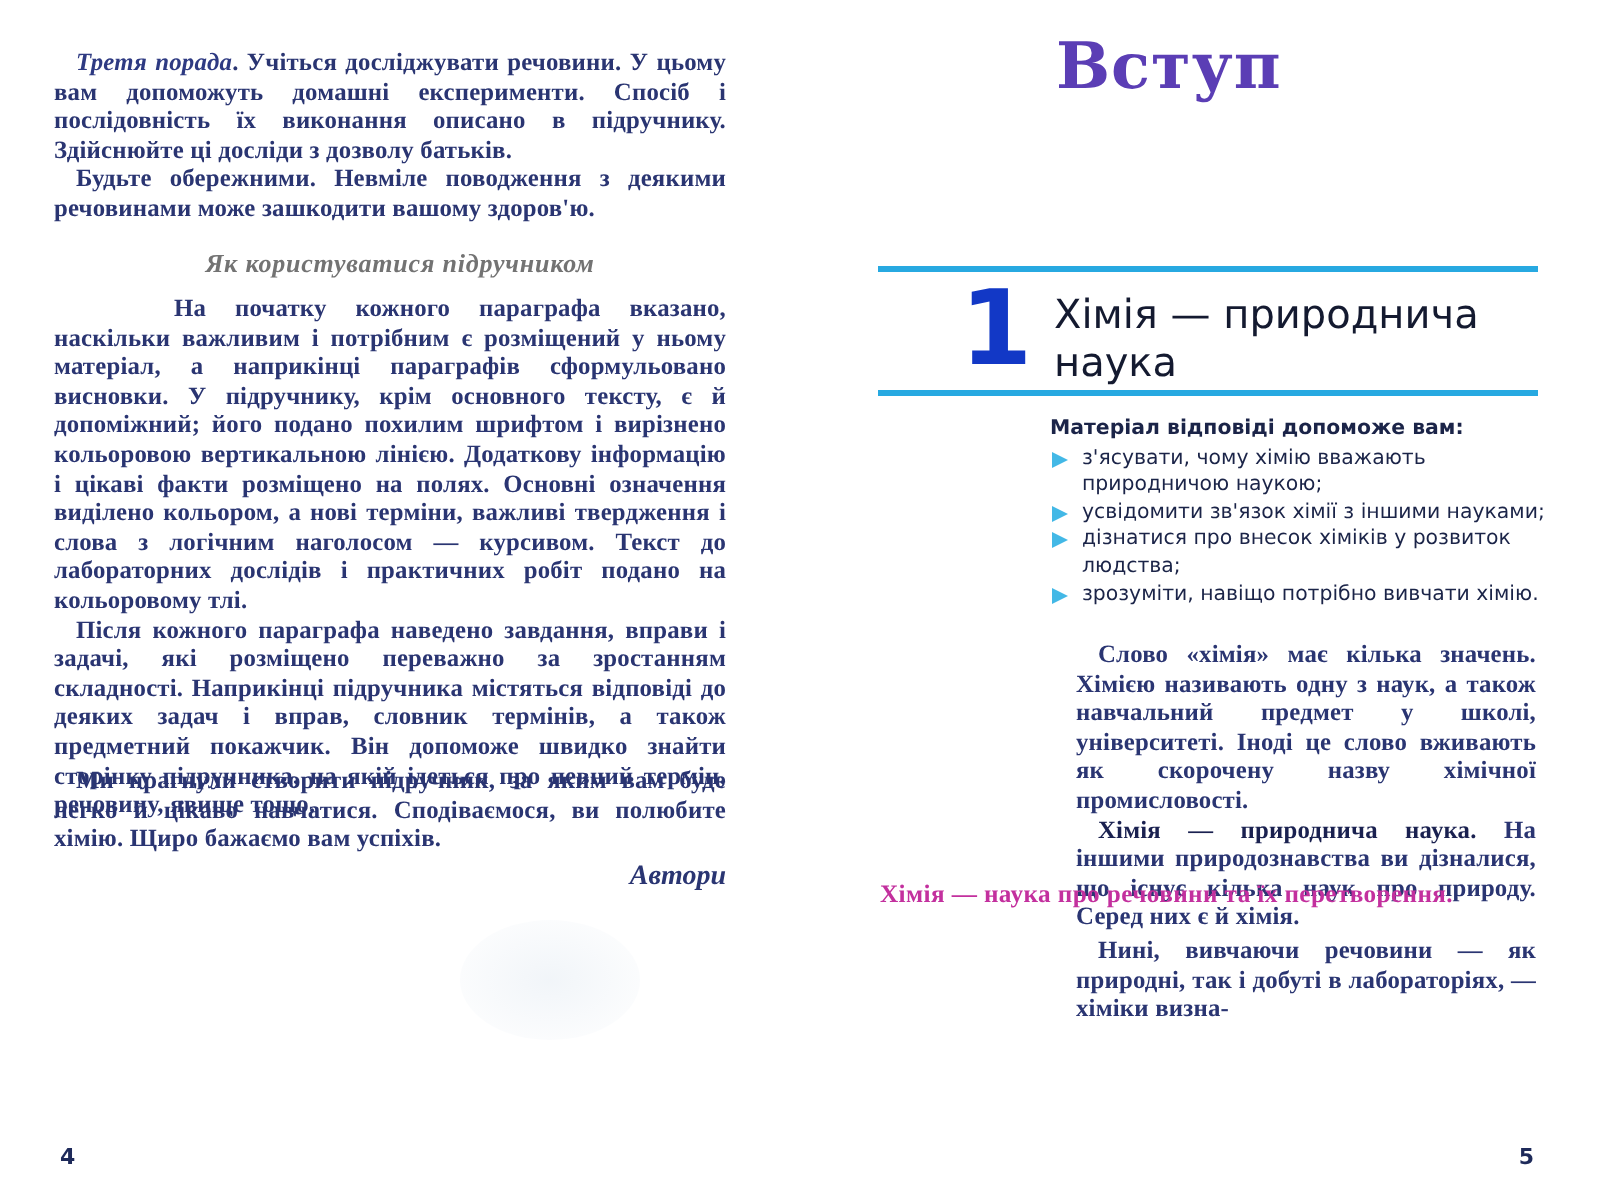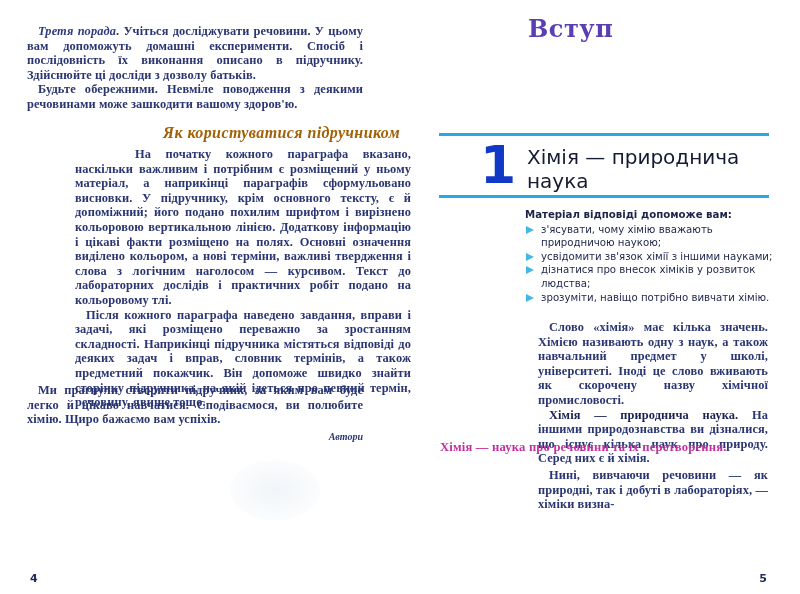--- a/index.html
+++ b/index.html
@@ -19,31 +19,31 @@
     font-weight: bold;
     letter-spacing: 0.1px;
   }
   .para { text-indent: 11px; }
 
   
   .left-block1 { position: absolute; left: 27px; top: 24px; width: 336px; }
   .italic-lead { font-style: italic; color: #2e3a82; }
   .left-heading {
     position: absolute; left: 0; width: 400px; top: 124px;
-    text-align: right; font-style: italic; font-weight: bold;
-    color: #a16207; font-size: 16px;
+    text-align: center; font-style: italic; font-weight: bold;
+    color: #737373; font-size: 13px;
     font-family: "Liberation Serif", "DejaVu Serif", serif;
     letter-spacing: 0.4px;
   }
-  .left-block2 { position: absolute; left: 27px; top: 147px; width: 336px; margin-left: 48px; }
+  .left-block2 { position: absolute; left: 27px; top: 147px; width: 336px; }
   .first-indent { text-indent: 60px; }
   .left-block3 { position: absolute; left: 27px; top: 383px; width: 336px; }
   .authors {
     position: absolute; right: 37px; top: 431px;
-    font-style: italic; font-weight: bold; font-size: 10px;
+    font-style: italic; font-weight: bold; font-size: 14px;
     color: #2a3572;
     font-family: "Liberation Serif", "DejaVu Serif", serif;
     text-align: center;
   }
   .watermark {
     position: absolute; left: 230px; top: 460px; width: 90px; height: 60px;
     border-radius: 50%;
     background: radial-gradient(ellipse, rgba(200,215,230,0.25), rgba(255,255,255,0));
   }
   .page-num {
@@ -51,21 +51,21 @@
     font-family: "DejaVu Sans", "Liberation Sans", sans-serif;
     font-weight: bold; font-size: 11px; color: #1e2a5a;
   }
   .page-num-left { left: 30px; }
   .page-num-right { right: 33px; }
 
   
   .title-vstup {
     position: absolute; left: 528px; top: 14px; margin-left: -400px;
     font-family: "DejaVu Serif", "Liberation Serif", serif;
-    font-weight: bold; font-size: 24px; color: #5b3eb5;
+    font-weight: bold; font-size: 32px; color: #5b3eb5;
     letter-spacing: 0.5px;
   }
   .rule { position: absolute; left: 39px; width: 330px; height: 3px; background: #27a9e1; }
   .rule-top { top: 133px; }
   .rule-bottom { top: 195px; }
   .section-num {
     position: absolute; left: 80px; top: 140px;
     font-family: "DejaVu Sans", "Liberation Sans", sans-serif;
     font-weight: bold; font-size: 52px; line-height: 50px; color: #1238c6;
   }

